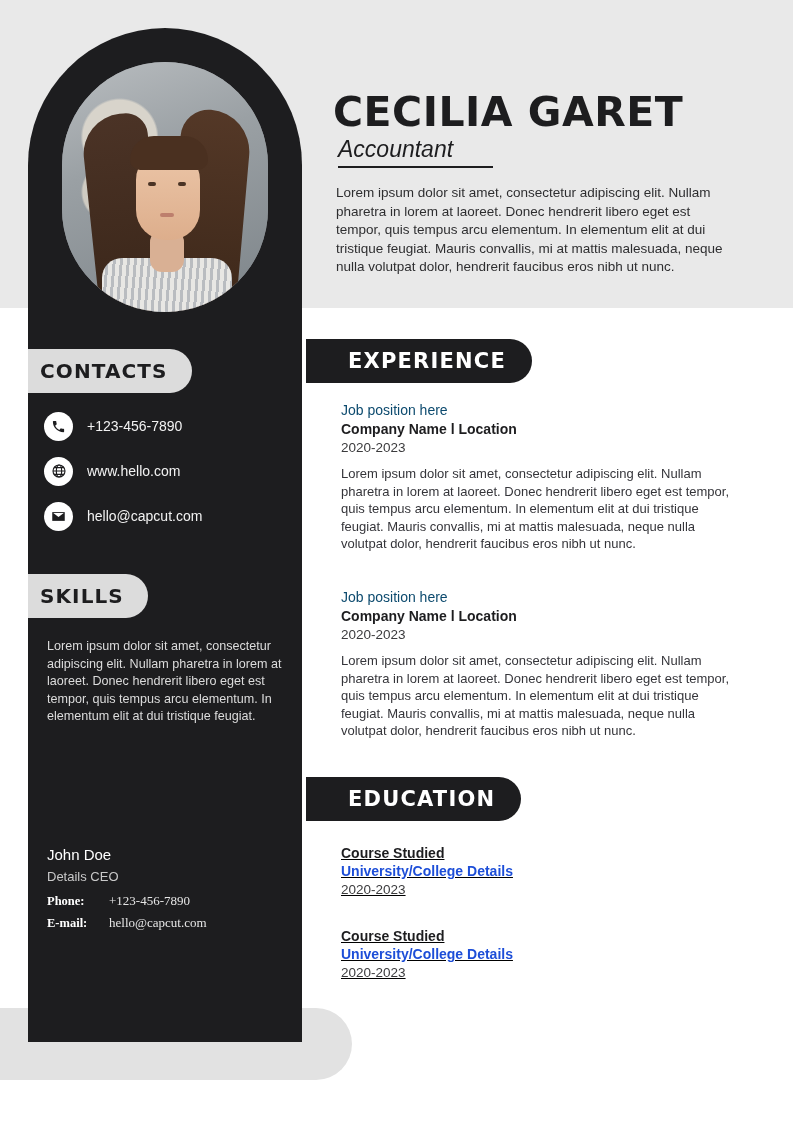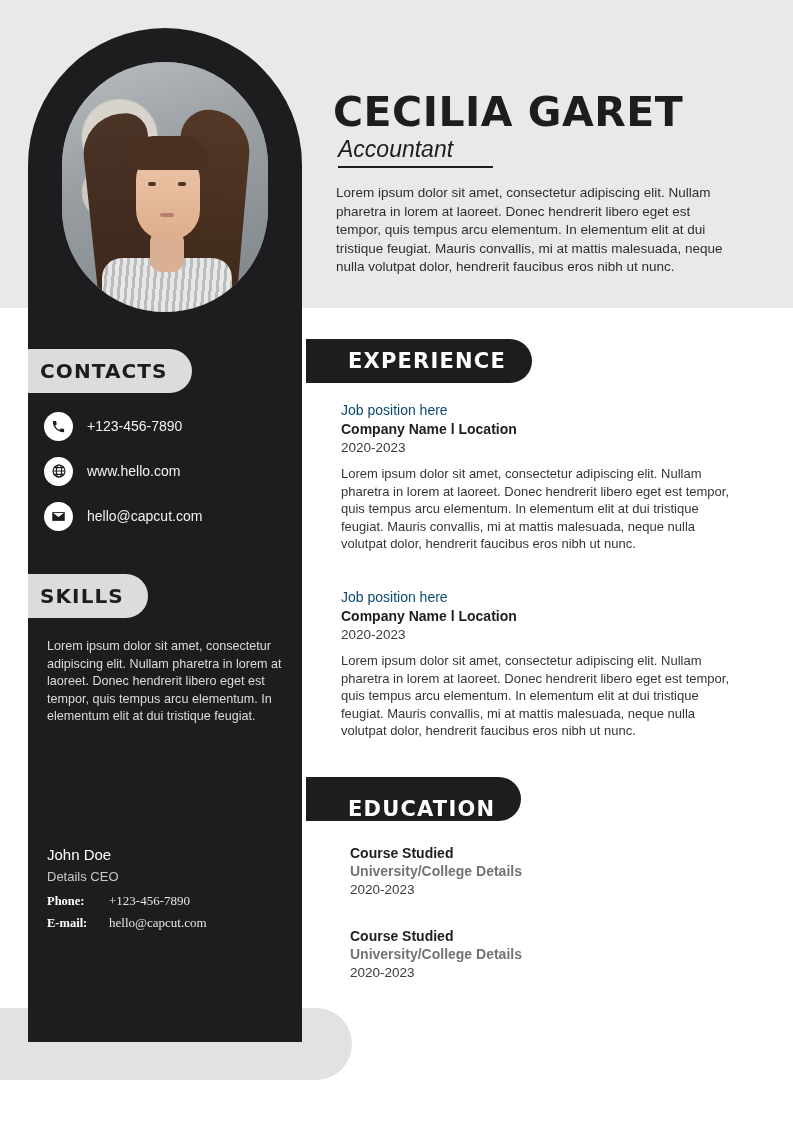--- a/index.html
+++ b/index.html
@@ -318,33 +318,34 @@
     color: #3b3b3d;
     margin-bottom: 10px;
   }
   .entry-desc {
     font-size: 13px;
     line-height: 17.5px;
     color: #35353a;
   }
   .edu-entry {
     position: absolute;
-    left: 350px;
+    left: 341px;
     width: 392px;
+    text-decoration: underline;
   }
   .edu-course {
     font-size: 14px;
     font-weight: 700;
     color: #1d1d1f;
     margin-bottom: 2px;
   }
   .edu-school {
     font-size: 14px;
     font-weight: 700;
-    color: #737373;
+    color: #1d4ed8;
     margin-bottom: 3px;
   }
   .edu-date {
     font-size: 13.5px;
     color: #3b3b3d;
   }
 </style>
 </head>
 <body>
 
@@ -438,21 +439,21 @@
     <div class="entry-desc">Lorem ipsum dolor sit amet, consectetur adipiscing elit. Nullam pharetra in lorem at laoreet. Donec hendrerit libero eget est tempor, quis tempus arcu elementum. In elementum elit at dui tristique feugiat. Mauris convallis, mi at mattis malesuada, neque nulla volutpat dolor, hendrerit faucibus eros nibh ut nunc.</div>
   </div>
 
   <div class="entry" style="top:589px;">
     <div class="entry-pos">Job position here</div>
     <div class="entry-company">Company Name l Location</div>
     <div class="entry-date">2020-2023</div>
     <div class="entry-desc">Lorem ipsum dolor sit amet, consectetur adipiscing elit. Nullam pharetra in lorem at laoreet. Donec hendrerit libero eget est tempor, quis tempus arcu elementum. In elementum elit at dui tristique feugiat. Mauris convallis, mi at mattis malesuada, neque nulla volutpat dolor, hendrerit faucibus eros nibh ut nunc.</div>
   </div>
 
-  <div class="pill pill-dark" style="top:777px;align-items:flex-end;">
+  <div class="pill pill-dark" style="top:777px;">
     <span class="pill-label">EDUCATION</span>
   </div>
 
   <div class="edu-entry" style="top:845px;">
     <div class="edu-course">Course Studied</div>
     <div class="edu-school">University/College Details</div>
     <div class="edu-date">2020-2023</div>
   </div>
 
   <div class="edu-entry" style="top:928px;">

